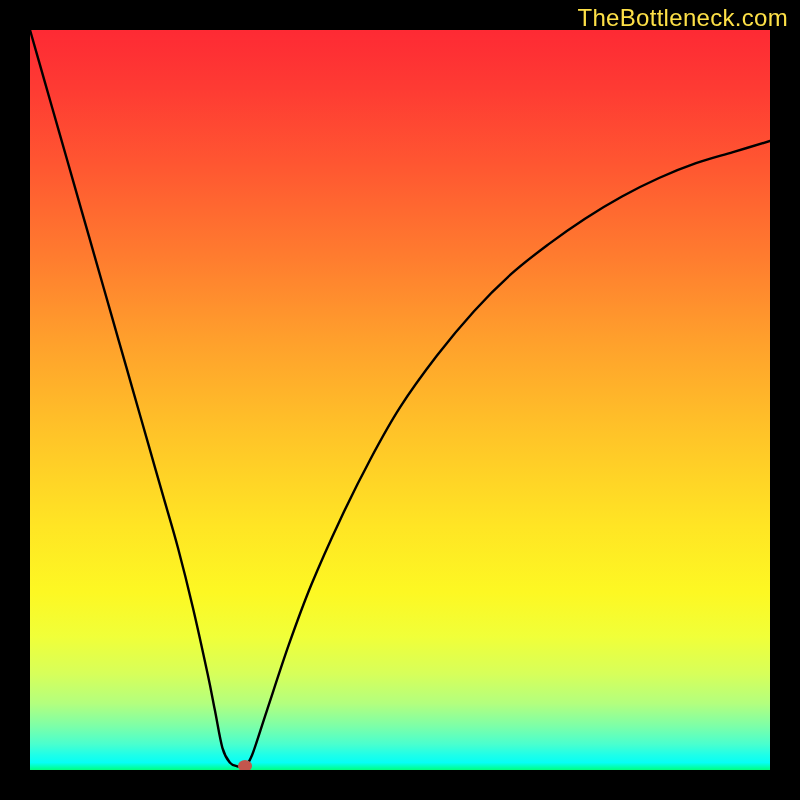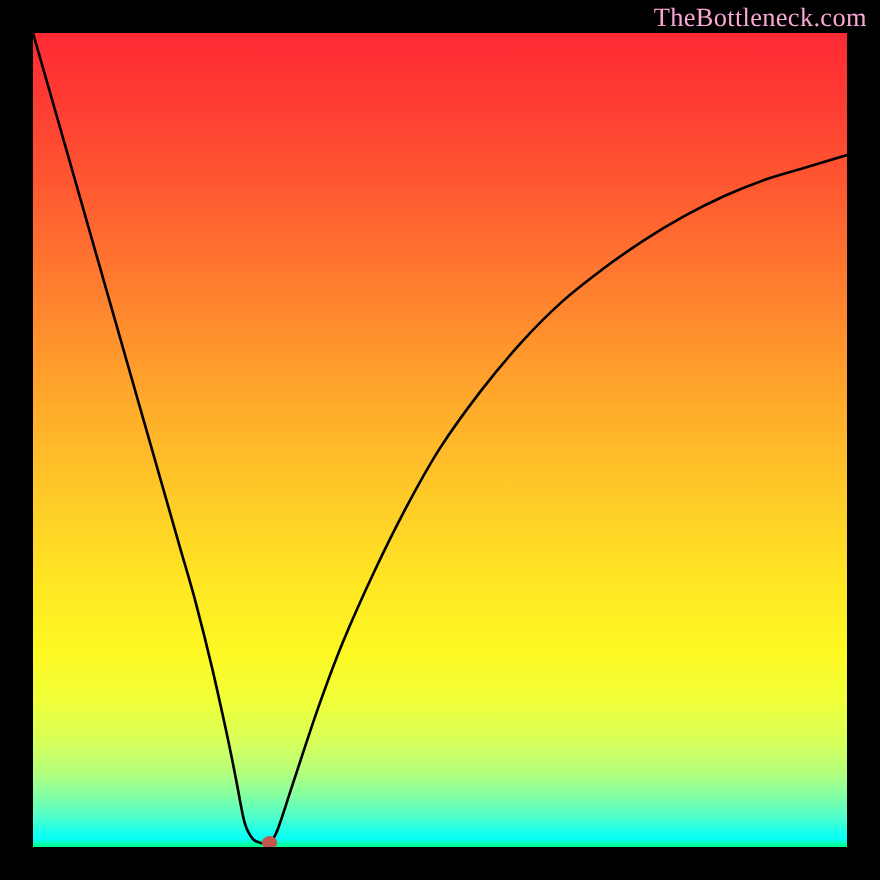--- a/index.html
+++ b/index.html
@@ -7,24 +7,24 @@
   .frame {
     position: relative;
     width: 800px;
     height: 800px;
     background: #000;
   }
   .watermark {
     position: absolute;
     top: 4px;
     right: 12px;
-    font-family: Liberation Serif, serif;
+    font-family: Liberation Sans, sans-serif;
     font-size: 24px;
     font-weight: 500;
-    color: #f9a8d4;
+    color: #fde047;
     letter-spacing: 0.3px;
     z-index: 10;
   }
   .plot-area {
     position: absolute;
     left: 30px;
     top: 30px;
     width: 740px;
     height: 740px;
     overflow: hidden;

